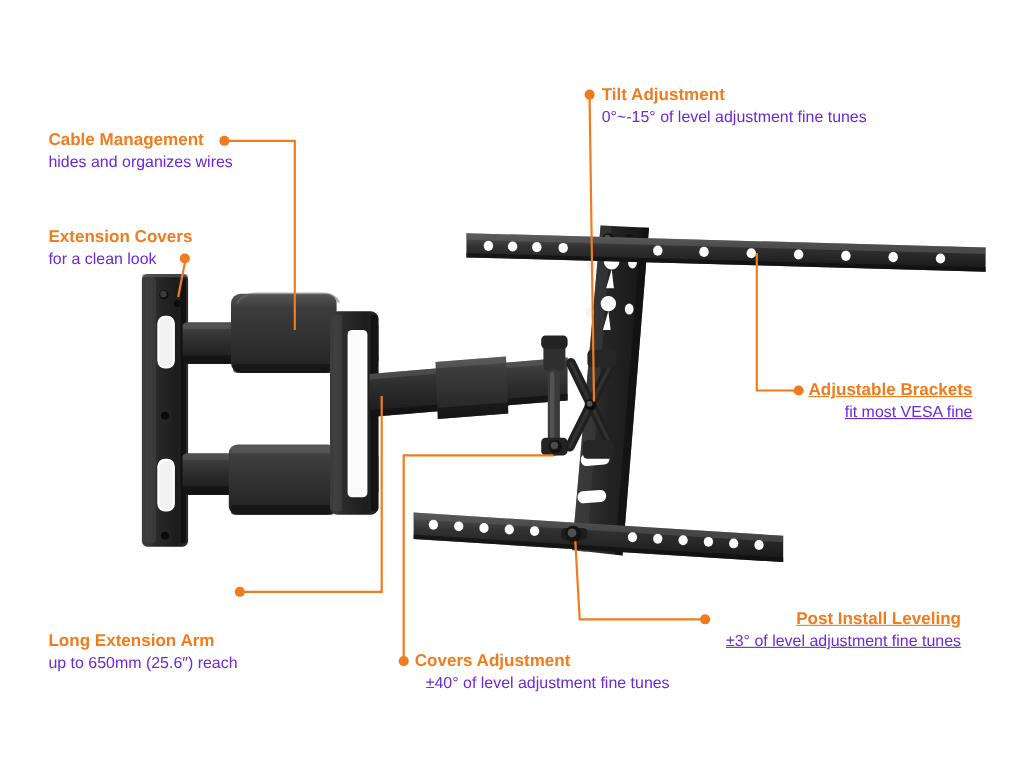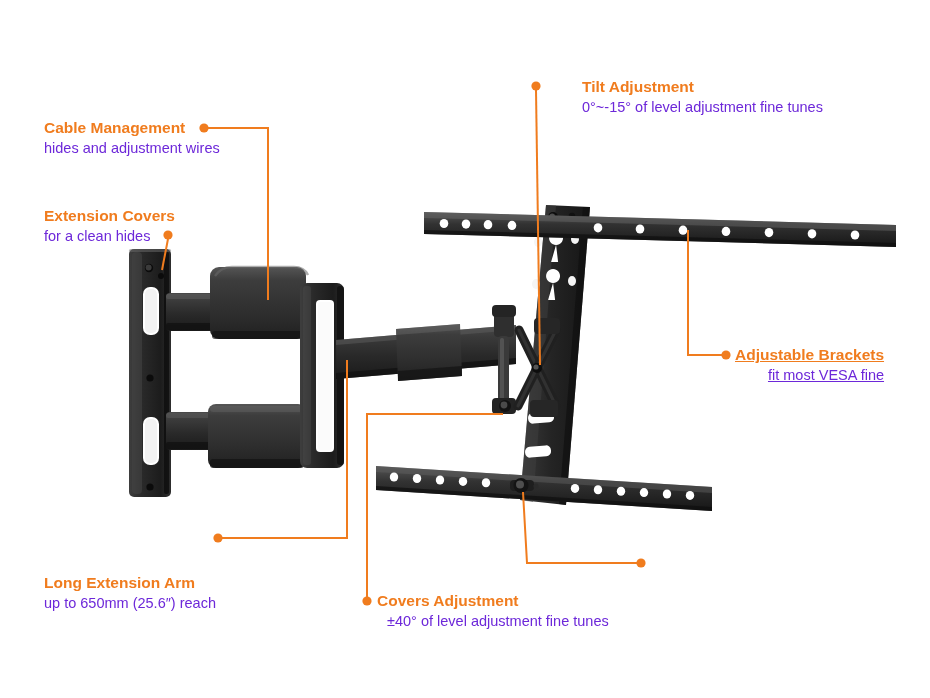--- a/index.html
+++ b/index.html
@@ -31,21 +31,21 @@
     line-height:19px;
     white-space:nowrap;
     margin-top:2px;
   }
   .callout.right .title,.callout.right .sub{text-align:right;text-decoration:underline;}
 
   
   #c-cable{left:44px;top:118px;}
   #c-covers{left:44px;top:206px;}
   #c-arm{left:44px;top:529px;margin-top:44px;}
-  #c-tilt{left:547px;top:77px;margin-left:35px;}
+  #c-tilt{left:547px;top:77px;}
   #c-brackets{left:735px;top:345px;}
   #c-post{left:650px;top:553px;}
   #c-swivel{left:377px;top:591px;}
 
   .callout.indent .sub{padding-left:10px;}
 </style>
 </head>
 <body>
 
 <div id="stage">
@@ -264,42 +264,46 @@
       <circle cx="218" cy="538" r="4.6"></circle>
       <circle cx="536" cy="86" r="4.6"></circle>
       <circle cx="726" cy="355" r="4.6"></circle>
       <circle cx="641" cy="563" r="4.6"></circle>
       <circle cx="367" cy="601" r="4.6"></circle>
     </g>
   </svg>
 
   <div class="callout" id="c-cable">
     <div class="title">Cable Management</div>
-    <div class="sub">hides and adjustment wires</div>
+    <div class="sub">hides and organizes wires</div>
   </div>
 
   <div class="callout" id="c-covers">
     <div class="title">Extension Covers</div>
-    <div class="sub">for a clean hides</div>
+    <div class="sub">for a clean look</div>
   </div>
 
   <div class="callout" id="c-arm">
     <div class="title">Long Extension Arm</div>
     <div class="sub">up to 650mm (25.6″) reach</div>
   </div>
 
   <div class="callout" id="c-tilt">
     <div class="title">Tilt Adjustment</div>
     <div class="sub">0°~-15° of level adjustment fine tunes</div>
   </div>
 
   <div class="callout right" id="c-brackets">
     <div class="title">Adjustable Brackets</div>
     <div class="sub">fit most VESA fine</div>
   </div>
 
+  <div class="callout right indent" id="c-post">
+    <div class="title">Post Install Leveling</div>
+    <div class="sub">±3° of level adjustment fine tunes</div>
+  </div>
 
   <div class="callout indent" id="c-swivel">
     <div class="title">Covers Adjustment</div>
     <div class="sub">±40° of level adjustment fine tunes</div>
   </div>
 
 </div>
 
 </body></html>

